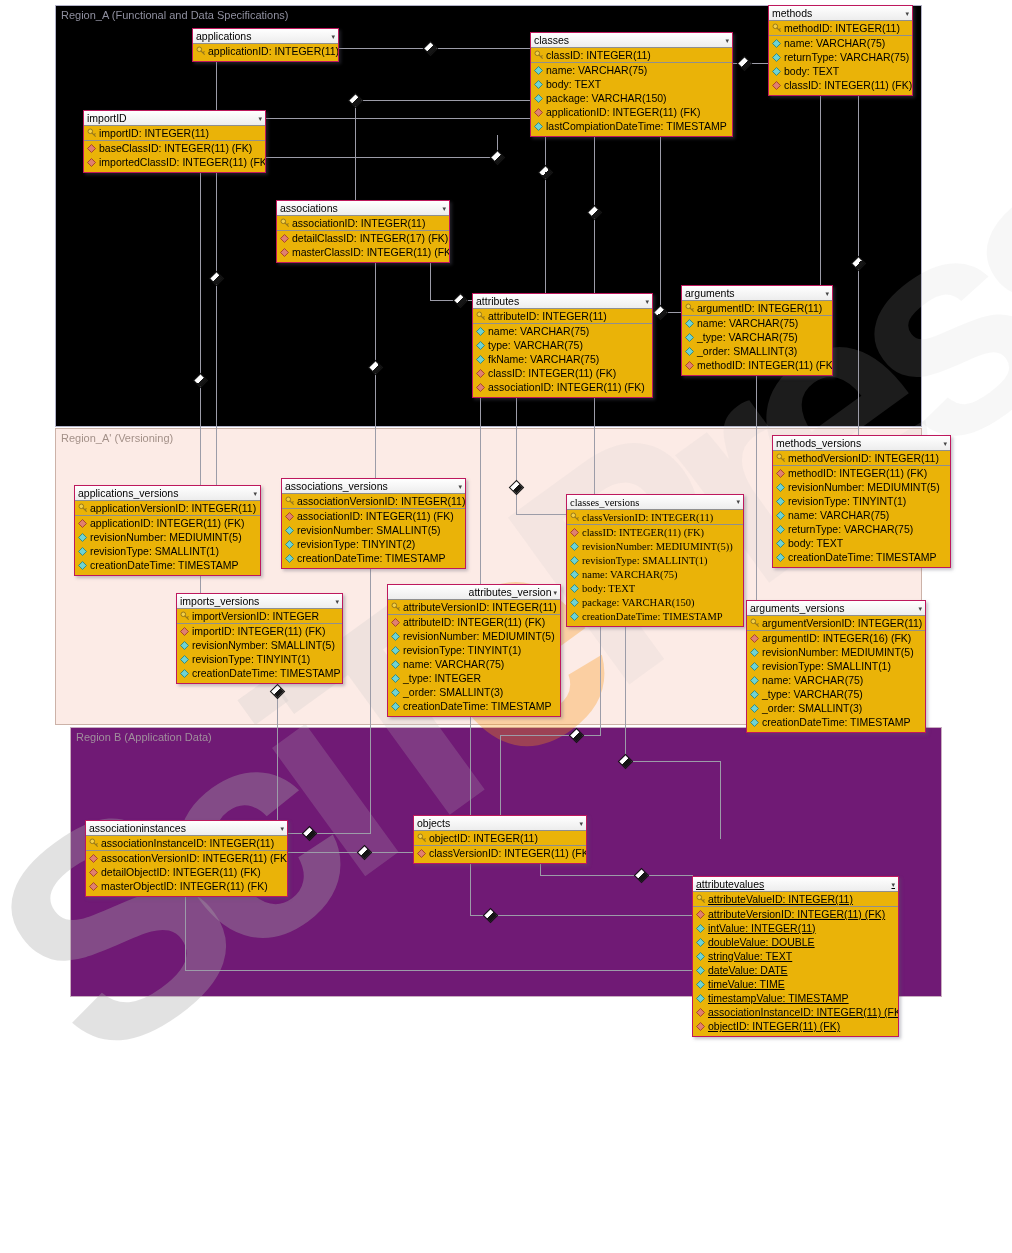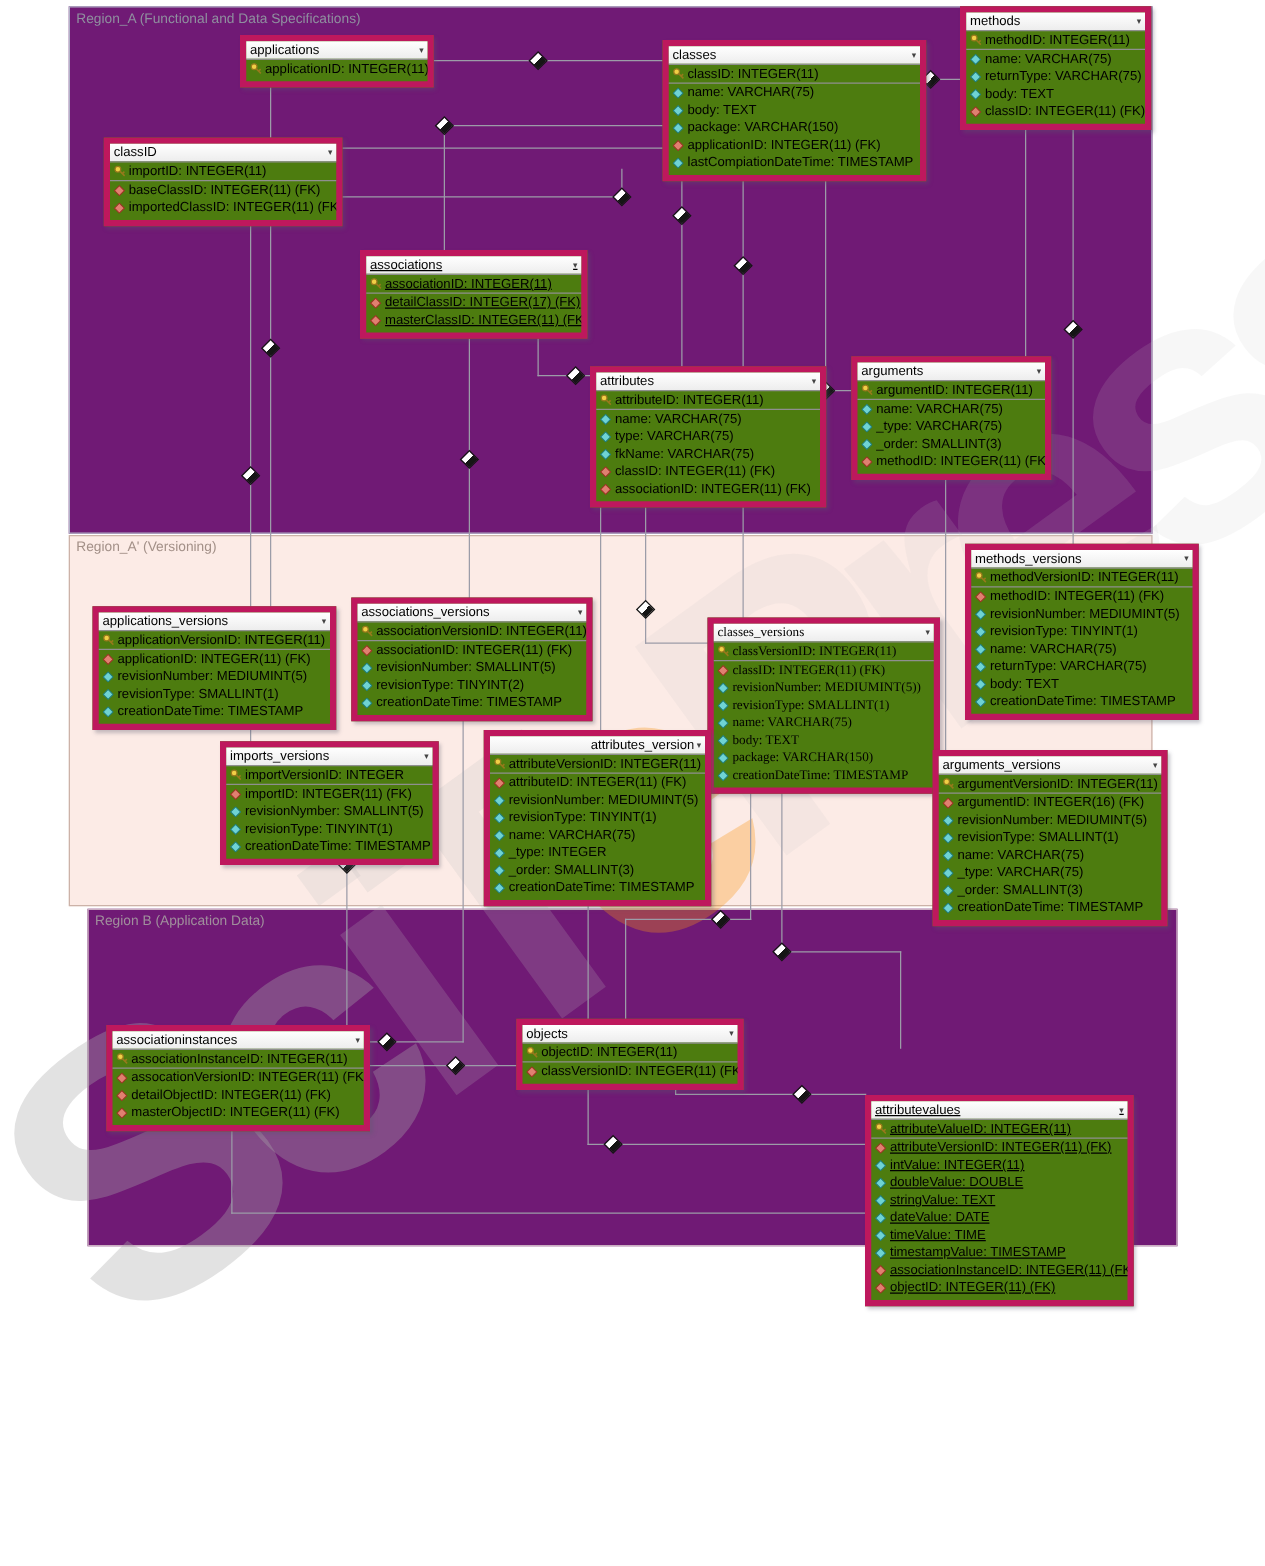--- a/index.html
+++ b/index.html
@@ -27,22 +27,22 @@
   .seg{position:absolute;background:#9c9ca8;z-index:3;}
 
   .diamond{
     position:absolute;width:9px;height:9px;z-index:4;
     border:1px solid #151515;
     background:linear-gradient(90deg,#ffffff 50%,#151515 50%);
     transform:rotate(45deg);
   }
 
   .db-table{
-    position:absolute;z-index:5;background:#4d7c0f;
-    border:5px solid #be185d;box-shadow:2px 2px 3px rgba(90,90,110,0.35);
+    position:absolute;z-index:5;background:#eab308;
+    border:1px solid #be185d;box-shadow:2px 2px 3px rgba(90,90,110,0.35);
     padding-bottom:3px;
   }
   .db-header{
     height:14px;border-bottom:1px solid #8f8f8f;
     background:linear-gradient(#ffffff,#ededed);
     display:flex;align-items:center;padding:0 3px;position:relative;
   }
   .db-title{font-size:10.5px;color:#000;white-space:nowrap;overflow:hidden;flex:1;}
   .collapse{font-size:7px;color:#444;line-height:7px;margin-left:2px;}
   .db-row{
@@ -50,21 +50,21 @@
   }
   .db-row.pk-sep{border-bottom:1px solid #8f8f8f;}
   .col-icon{width:12px;flex:0 0 12px;display:inline-flex;align-items:center;}
   .col-text{font-size:10.5px;color:#000;white-space:nowrap;}
 </style>
 </head>
 <body>
 
 <div id="diagram">
   <div class="watermark"><span class="wm-strong">Sc</span><span class="wm-mid">iT</span><span class="wm-accent">e</span><span class="wm-faint">Press</span></div>
-<div class="region" style="left: 55px; top: 5px; width: 865px; height: 420px; background: #701a75; border-color: rgb(178, 178, 200);">
+<div class="region" style="left: 55px; top: 5px; width: 865px; height: 420px; background: #000000; border-color: rgb(178, 178, 200);">
       <span class="region-label" style="color: rgb(143, 143, 159);">Region_A (Functional and Data Specifications)</span>
     </div>
     <div class="region" style="left: 55px; top: 428px; width: 865px; height: 295px; background: rgb(252, 235, 230); border-color: rgb(204, 178, 168);">
       <span class="region-label" style="color: rgb(163, 144, 136);">Region_A' (Versioning)</span>
     </div>
     <div class="region" style="left: 55px; top: 727px; width: 870px; height: 268px; background: #701a75; border-color: rgb(201, 174, 192); margin-left: 15px;">
       <span class="region-label" style="color: rgb(160, 143, 156);">Region B (Application Data)</span>
     </div>
     <div class="seg" style="left: 337px; top: 48px; width: 194px; height: 1px;"></div>
     <div class="seg" style="left: 731px; top: 63px; width: 38px; height: 1px;"></div>
@@ -134,21 +134,21 @@
           <svg width="10" height="10" viewBox="0 0 10 10" aria-hidden="true">
             <circle cx="3.3" cy="3.3" r="2.3" fill="#f2cf46" stroke="#97791c" stroke-width="1"></circle>
             <path d="M4.9 4.9 L8.7 8.7 M6.9 6.9 L8.5 5.3" stroke="#97791c" stroke-width="1.2" fill="none"></path>
           </svg>
         </span>
         <span class="col-text">applicationID: INTEGER(11)</span>
       </div>
     </div>
     <div class="db-table" style="left: 83px; top: 110px; width: 181px;">
       <div class="db-header">
-        <span class="db-title">classID</span>
+        <span class="db-title">importID</span>
         <span class="collapse">▾</span>
       </div>
       <div class="db-row pk-sep">
         <span class="col-icon">
           <svg width="10" height="10" viewBox="0 0 10 10" aria-hidden="true">
             <circle cx="3.3" cy="3.3" r="2.3" fill="#f2cf46" stroke="#97791c" stroke-width="1"></circle>
             <path d="M4.9 4.9 L8.7 8.7 M6.9 6.9 L8.5 5.3" stroke="#97791c" stroke-width="1.2" fill="none"></path>
           </svg>
         </span>
         <span class="col-text">importID: INTEGER(11)</span>
@@ -265,21 +265,21 @@
       </div>
       <div class="db-row">
         <span class="col-icon">
           <svg width="9" height="9" viewBox="0 0 10 10" aria-hidden="true">
             <path d="M5 .6 L9.4 5 L5 9.4 L.6 5 Z" fill="#e08070" stroke="#9c3424" stroke-width="0.9"></path>
           </svg>
         </span>
         <span class="col-text">classID: INTEGER(11) (FK)</span>
       </div>
     </div>
-    <div class="db-table" style="left: 288px; top: 200px; width: 172px; text-decoration: underline;">
+    <div class="db-table" style="left: 276px; top: 200px; width: 172px;">
       <div class="db-header">
         <span class="db-title">associations</span>
         <span class="collapse">▾</span>
       </div>
       <div class="db-row pk-sep">
         <span class="col-icon">
           <svg width="10" height="10" viewBox="0 0 10 10" aria-hidden="true">
             <circle cx="3.3" cy="3.3" r="2.3" fill="#f2cf46" stroke="#97791c" stroke-width="1"></circle>
             <path d="M4.9 4.9 L8.7 8.7 M6.9 6.9 L8.5 5.3" stroke="#97791c" stroke-width="1.2" fill="none"></path>
           </svg>

